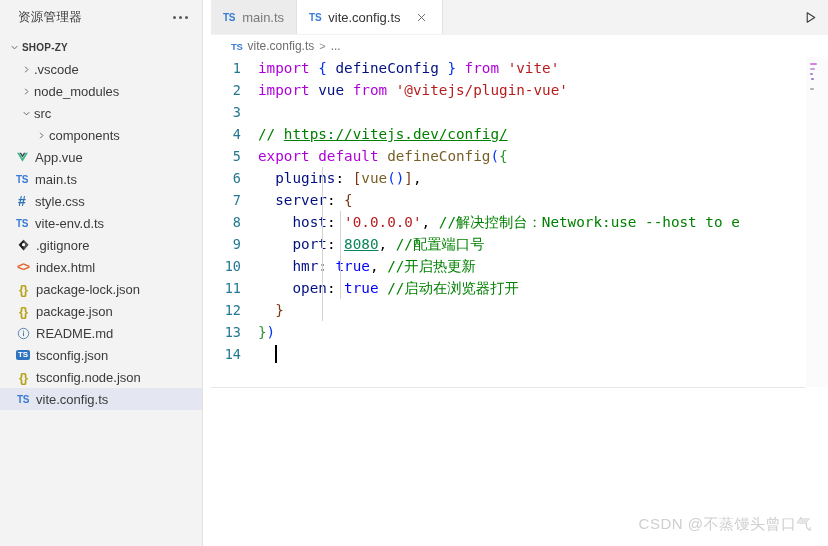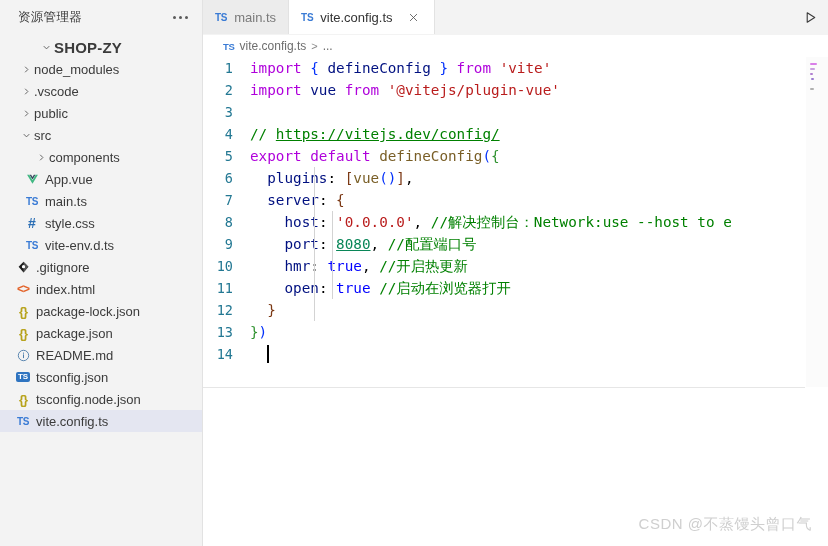--- a/index.html
+++ b/index.html
@@ -7,20 +7,21 @@
     width: 828px; height: 546px;
     background: #ffffff;
     font-family: "Liberation Sans", sans-serif;
     overflow: hidden;
   }
   #app {
     position: relative;
     width: 828px; height: 546px;
     display: flex;
     background: #ffffff;
+    gap: 8px;
   }
 
   
   .sidebar {
     width: 203px;
     height: 546px;
     background: #f3f3f3;
     border-right: 1px solid #e2e2e2;
     display: flex;
     flex-direction: column;
@@ -63,21 +64,21 @@
     display: flex;
     align-items: center;
     font-size: 13px;
     color: #3b3b3b;
     cursor: pointer;
     white-space: nowrap;
     position: relative;
     font-family: "Liberation Sans", sans-serif;
   }
   .row.selected { background: #e4e6f1; }
-  .row.root { font-weight: bold; font-size: 15px; letter-spacing: .2px; margin-left: 32px; }
+  .row.root { font-weight: bold; font-size: 10px; letter-spacing: .2px; }
 
   .twisty {
     width: 16px; height: 22px;
     display: inline-flex;
     align-items: center;
     justify-content: center;
     flex: 0 0 16px;
     color: #616161;
   }
   .twisty svg { display: block; }
@@ -98,21 +99,21 @@
   .ficon.json { color: #b7a21a; font-size: 13px; letter-spacing: -1px; }
   .ficon.html { color: #e3632a; font-size: 12px; letter-spacing: -1px; }
   .ficon.md { color: #4a7ba8; font-size: 13px; }
   .label { padding-left: 0; }
 
   
   .ind0 { padding-left: 6px; }
   .ind1 { padding-left: 18px; }
   .ind2 { padding-left: 33px; }
   .ind1f { padding-left: 14px; }
-  .ind2f { padding-left: 23px; }
+  .ind2f { padding-left: 13px; }
 
   
   .vue-logo { width: 13px; height: 11px; display:block; }
   
   .git-ico { width: 13px; height: 13px; display:block; }
   
   .ts-badge {
     background: #2f74c0; color:#fff; font-size:8px;
     border-radius:2px; padding:1px 2px; line-height:1;
     font-family:"Liberation Sans", sans-serif; font-weight:bold;
@@ -324,40 +325,32 @@
         </span>
         <span class="label">SHOP-ZY</span>
       </div>
 
       <div class="row ind1">
         <span class="twisty">
           <svg width="11" height="11" viewBox="0 0 16 16">
               <path d="M6 4 L10 8 L6 12" fill="none" stroke="#616161" stroke-width="1.4"></path>
             </svg>
         </span>
-        <span class="label">node_modules</span>
+        <span class="label">.vscode</span>
       </div>
 
       <div class="row ind1">
         <span class="twisty">
           <svg width="11" height="11" viewBox="0 0 16 16">
               <path d="M6 4 L10 8 L6 12" fill="none" stroke="#616161" stroke-width="1.4"></path>
             </svg>
         </span>
-        <span class="label">.vscode</span>
-      </div>
-
-      <div class="row ind1">
-        <span class="twisty">
-          <svg width="11" height="11" viewBox="0 0 16 16">
-              <path d="M6 4 L10 8 L6 12" fill="none" stroke="#616161" stroke-width="1.4"></path>
-            </svg>
-        </span>
-        <span class="label">public</span>
-      </div>
+        <span class="label">node_modules</span>
+      </div>
+
 
       <div class="row ind1">
         <span class="twisty">
           <svg width="11" height="11" viewBox="0 0 16 16">
               <path d="M4 6 L8 10 L12 6" fill="none" stroke="#616161" stroke-width="1.4"></path>
             </svg>
         </span>
         <span class="label">src</span>
       </div>
 

